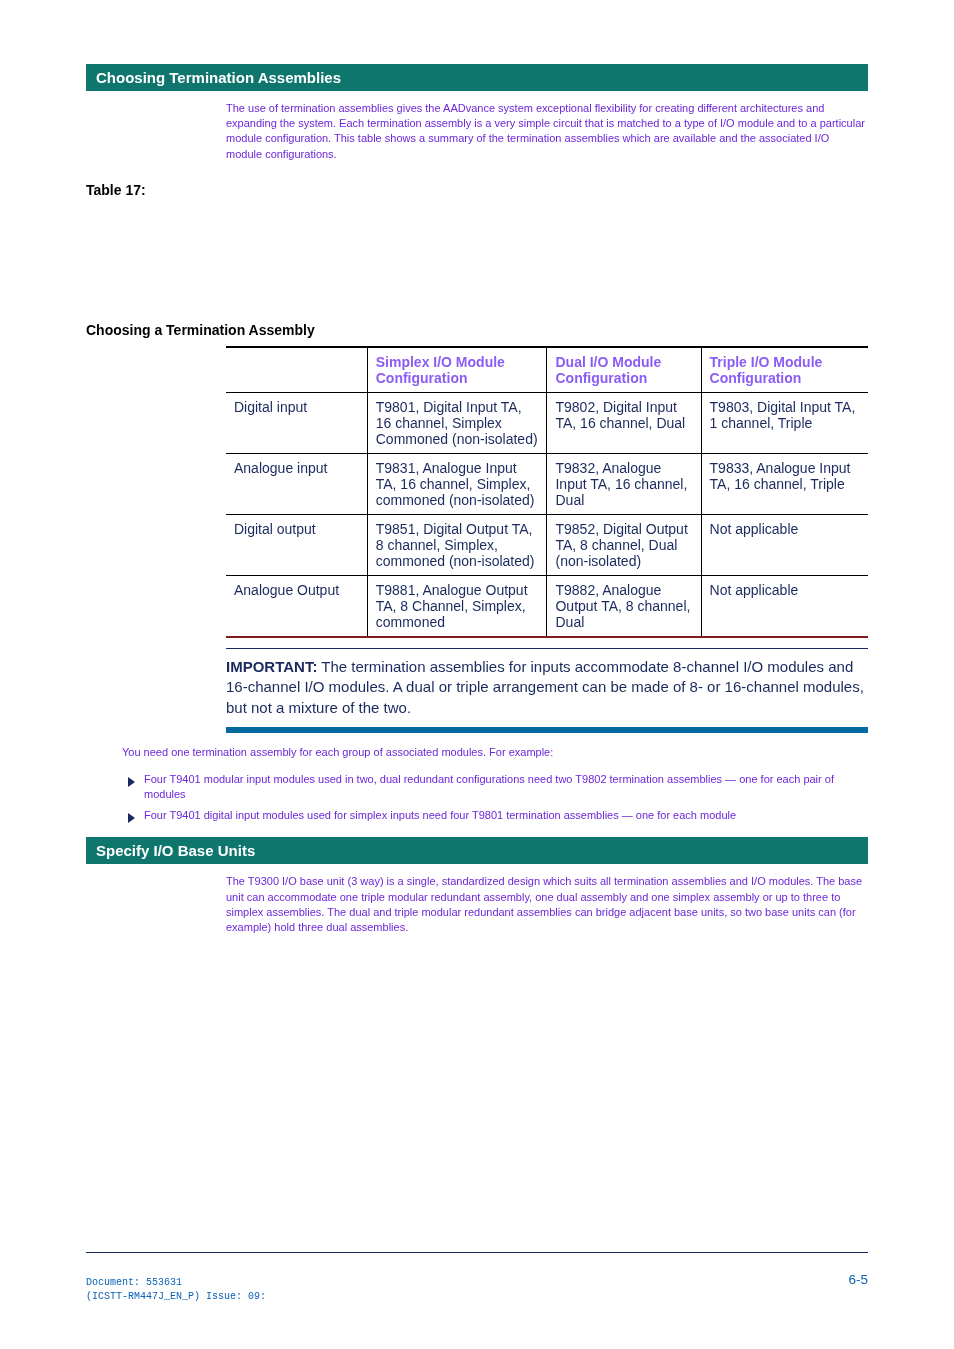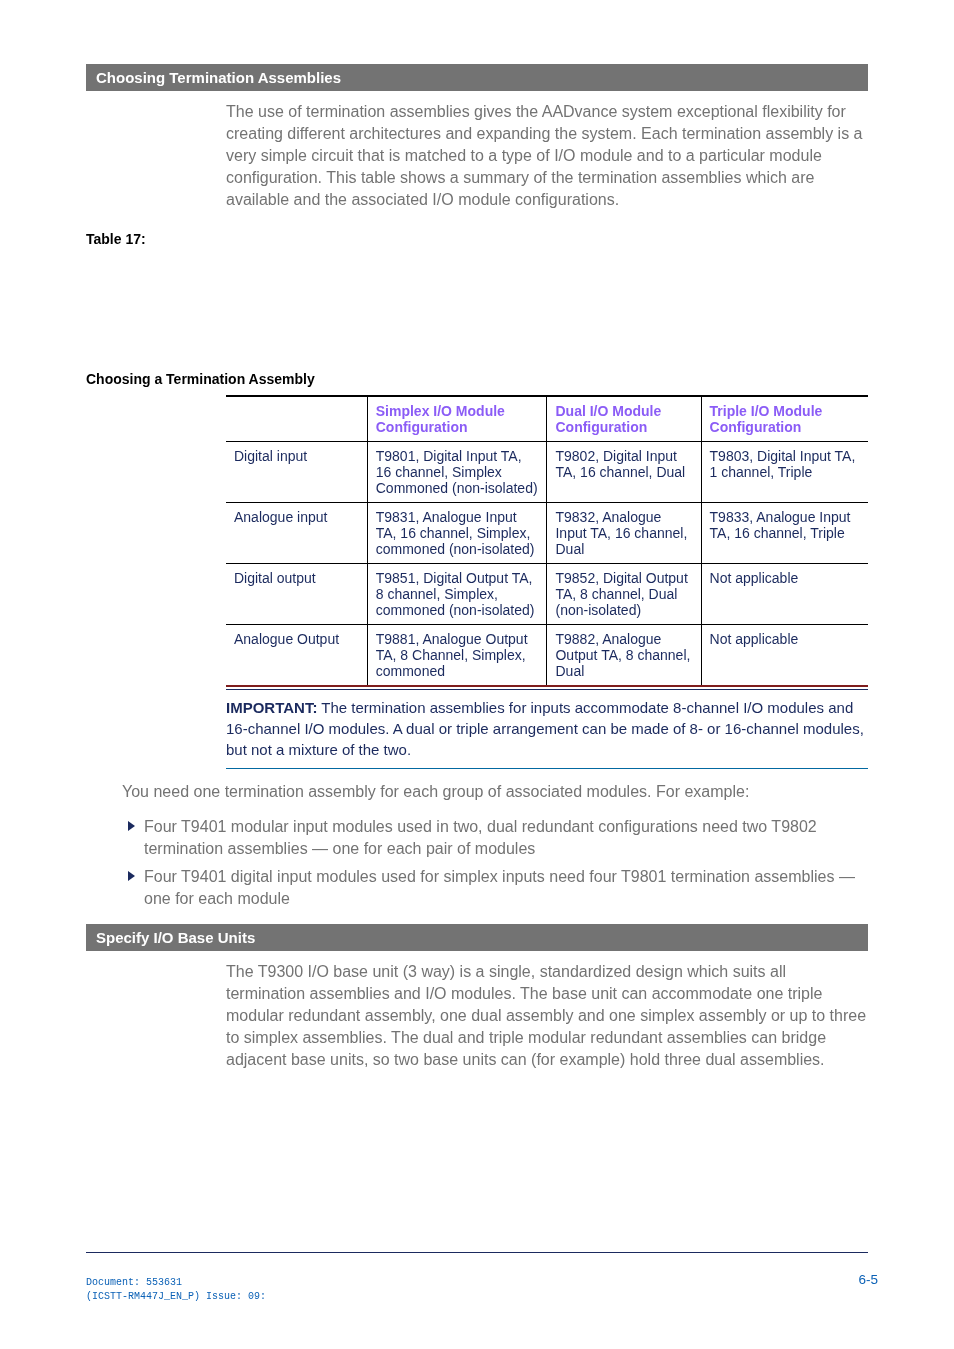--- a/index.html
+++ b/index.html
@@ -11,33 +11,33 @@
     width: 954px;
   }
   .page {
     padding: 64px 86px 40px 86px;
     box-sizing: border-box;
     width: 954px;
     min-height: 1349px;
     position: relative;
   }
   .section-bar {
-    background: #737373;
+    background: #0f766e;
     color: #fff;
     font-family: Arial, "Helvetica Neue", sans-serif;
     font-weight: bold;
     font-size: 15px;
     padding: 5px 10px;
     margin: 0 0 10px 0;
   }
   .body-text {
     margin-left: 140px;
-    font-size: 16px;
+    font-size: 11px;
     line-height: 1.38;
-    color: #737373;
+    color: #6d28d9;
   }
   .body-text p { margin: 0 0 12px 0; }
 
   .table-row {
     display: flex;
     align-items: flex-start;
     margin-top: 18px;
     flex-direction: column;
   }
   .table-label {
@@ -82,23 +82,23 @@
   table.data td + td {
     border-left: 1px solid #000;
   }
   table.data tbody tr:last-child td {
     border-bottom: 2px solid #7f1d1d;
   }
 
   .important-box {
     margin-left: 140px;
     border-top: 1px solid #1b2a5e;
-    border-bottom: 1px solid #0369a1;
+    border-bottom: 6px solid #0369a1;
     padding: 8px 0;
-    margin-top: 2px;
+    margin-top: 10px;
     font-size: 15px;
     line-height: 1.38;
   }
   .important-box strong { font-weight: bold; }
 
   ul.arrow {
     list-style: none;
     padding: 0;
     margin: 6px 0 14px 0;
   }
@@ -130,21 +130,21 @@
     position: absolute;
     left: 86px;
     bottom: 46px;
     font-family: Liberation Mono, monospace;
     font-size: 10px;
     color: #0b61b6;
     line-height: 1.35;
   }
   .page-num {
     position: absolute;
-    right: 76px;
+    right: 86px;
     bottom: 62px;
     font-family: Arial, sans-serif;
     font-size: 13.5px;
     color: #0b61b6;
   }
 </style>
 </head>
 <body>
 
 <div class="page">

